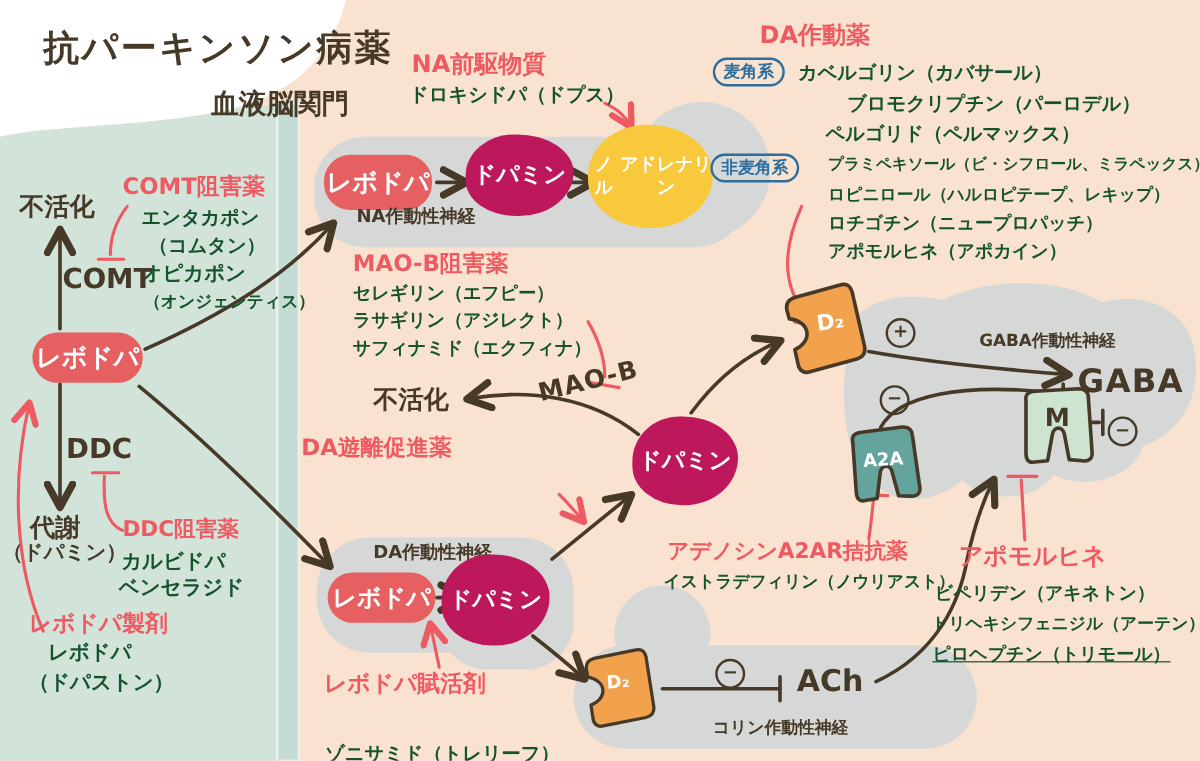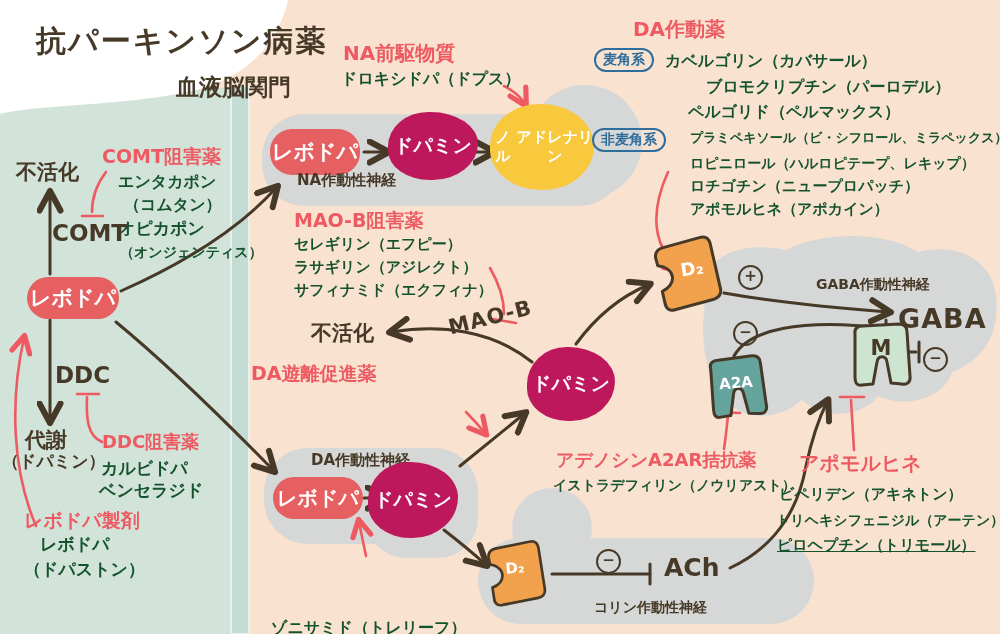--- a/index.html
+++ b/index.html
@@ -135,20 +135,21 @@
 <div class="t blue" style="left:294px;top:259px;font-size:15px;">ラサギリン（アジレクト）</div>
 <div class="t blue" style="left:294px;top:282px;font-size:15px;">サフィナミド（エクフィナ）</div>
 <div class="t ink" style="left:311px;top:321px;font-size:21px;">不活化</div>
 <div class="t ink" style="left:446px;top:316px;font-size:21px;transform:rotate(-14deg);transform-origin:left top;letter-spacing:1px;">MAO-B</div>
 
 <div class="t red" style="left:251px;top:363px;font-size:19px;">DA遊離促進薬</div>
 <div class="t ink" style="left:311px;top:452px;font-size:15px;">DA作動性神経</div>
 <div class="node pill" style="left:273px;top:477px;width:90px;height:42px;font-size:20px;">レボドパ</div>
 <div class="node blob" style="left:368px;top:462px;width:90px;height:76px;font-size:19px;">ドパミン</div>
 <div class="node blob" style="left:527px;top:347px;width:88px;height:74px;font-size:19px;">ドパミン</div>
+<div class="t red" style="left:270px;top:560px;font-size:19px;">レボドパ賦活剤</div>
 <div class="t blue" style="left:271px;top:587px;font-size:16px;margin-top:32px;">ゾニサミド（トレリーフ）</div>
 
 <div class="t red" style="left:633px;top:18px;font-size:20px;">DA作動薬</div>
 <div class="badge" style="left:594px;top:48px;">麦角系</div>
 <div class="t blue" style="left:665px;top:52px;font-size:16px;">カベルゴリン（カバサール）</div>
 <div class="t blue" style="left:688px;top:78px;font-size:16px;margin-left:18px;">ブロモクリプチン（パーロデル）</div>
 <div class="t blue" style="left:688px;top:103px;font-size:16px;">ペルゴリド（ペルマックス）</div>
 <div class="badge" style="left:592px;top:128px;">非麦角系</div>
 <div class="t blue" style="left:690px;top:131px;font-size:13px;">プラミペキソール（ビ・シフロール、ミラペックス）</div>
 <div class="t blue" style="left:690px;top:155px;font-size:14px;">ロピニロール（ハルロピテープ、レキップ）</div>

